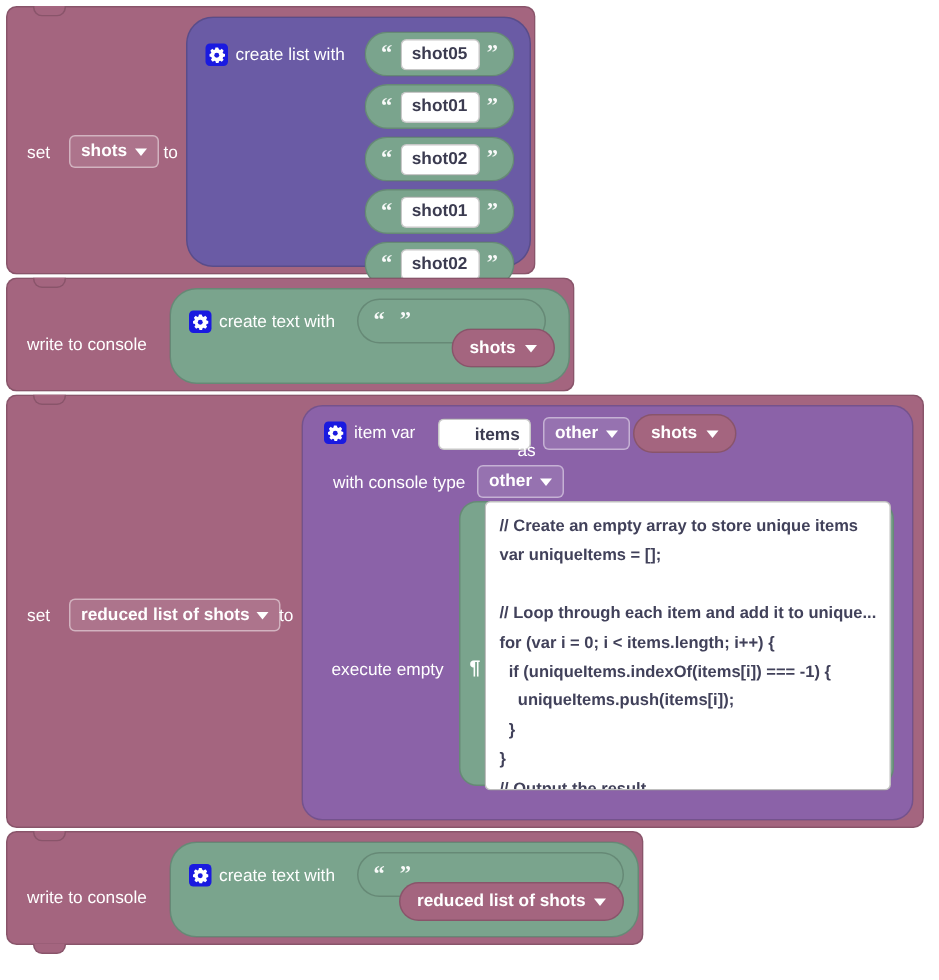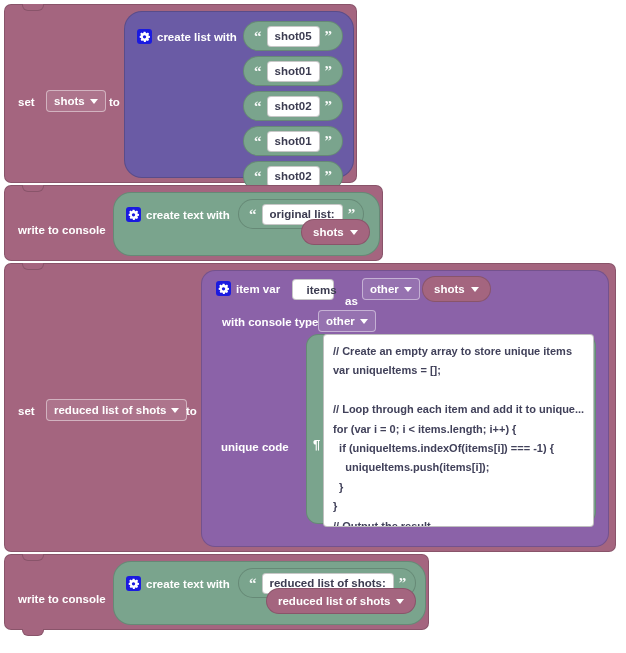--- a/index.html
+++ b/index.html
@@ -58,21 +58,21 @@
   .value-block {
     position: absolute;
     box-sizing: border-box;
     border-radius: 18px;
     border: 1px solid rgba(0,0,0,0.16);
   }
 
   .lbl {
     position: absolute;
     color: #ffffff;
-    font-weight: bold;
+    font-weight: normal;
     font-size: 11.5px;
     white-space: nowrap;
     line-height: 1;
   }
 
   
   .field-dd {
     position: absolute;
     box-sizing: border-box;
     display: flex;
@@ -264,21 +264,20 @@
         <svg width="11" height="11" viewBox="0 0 16 16" aria-hidden="true">
           <path fill="#ffffff" d="M9.3 1H6.7l-.4 1.8-1.1.5-1.6-1-1.8 1.8 1 1.6-.5 1.1L1 7.2v2.6l1.8.4.5 1.1-1 1.6 1.8 1.8 1.6-1 1.1.5.4 1.8h2.6l.4-1.8 1.1-.5 1.6 1 1.8-1.8-1-1.6.5-1.1 1.8-.4V7.2l-1.8-.4-.5-1.1 1-1.6-1.8-1.8-1.6 1-1.1-.5L9.3 1z"></path>
           <circle cx="8" cy="8.5" r="2.4" fill="#1a1ae0"></circle>
         </svg>
       </div>
 
       <span class="lbl" style="left:32px; top:17px;">create text with</span>
 
       <div class="str-pill" style="left:124px; top:6px; width:126px; background:#7aa48d;">
         <span class="quote">“</span>
-        <div class="field-text" style="width:82px;">original list:</div>
         <span class="quote">”</span>
       </div>
 
       <div class="var-pill" style="left:187px; top:26px; background:#a4657f;">
         <span>shots</span>
         <span class="caret"></span>
       </div>
     </div>
   </div>
 
@@ -298,42 +297,42 @@
 
       <div class="gear-icon" style="left:14px; top:10px;">
         <svg width="11" height="11" viewBox="0 0 16 16" aria-hidden="true">
           <path fill="#ffffff" d="M9.3 1H6.7l-.4 1.8-1.1.5-1.6-1-1.8 1.8 1 1.6-.5 1.1L1 7.2v2.6l1.8.4.5 1.1-1 1.6 1.8 1.8 1.6-1 1.1.5.4 1.8h2.6l.4-1.8 1.1-.5 1.6 1 1.8-1.8-1-1.6.5-1.1 1.8-.4V7.2l-1.8-.4-.5-1.1 1-1.6-1.8-1.8-1.6 1-1.1-.5L9.3 1z"></path>
           <circle cx="8" cy="8.5" r="2.4" fill="#1a1ae0"></circle>
         </svg>
       </div>
 
       <span class="lbl" style="left:34px; top:13px;">item var</span>
 
-      <div class="field-text" style="left:90px; top:8px; width:42px;padding-left:24px;">items</div>
+      <div class="field-text" style="left:90px; top:8px; width:62px;padding-left:24px;">items</div>
 
       <span class="lbl" style="left:143px; top:25px;">as</span>
 
       <div class="field-dd" style="left:160px; top:7px;">
         <span>other</span>
         <span class="caret"></span>
       </div>
 
       <div class="var-pill" style="left:220px; top:5px; background:#a4657f;">
         <span>shots</span>
         <span class="caret"></span>
       </div>
 
       <span class="lbl" style="left:20px; top:46px;">with console type</span>
 
       <div class="field-dd" style="left:116px; top:39px;">
         <span>other</span>
         <span class="caret"></span>
       </div>
 
-      <span class="lbl" style="left:19px; top:171px;">unique code</span>
+      <span class="lbl" style="left:19px; top:171px;">execute empty</span>
 
       <div class="value-block" style="left:104px; top:63px; width:290px; height:190px; background:#7aa48d; border-radius:12px;">
         <span class="pilcrow" style="left:6px; top:103px;">¶</span>
       </div>
 
       <div class="code-field" style="left:121px; top:63px; width:271px; height:193px;">// Create an empty array to store unique items
 var uniqueItems = [];
 
 // Loop through each item and add it to unique...
 for (var i = 0; i &lt; items.length; i++) {
@@ -358,21 +357,20 @@
         <svg width="11" height="11" viewBox="0 0 16 16" aria-hidden="true">
           <path fill="#ffffff" d="M9.3 1H6.7l-.4 1.8-1.1.5-1.6-1-1.8 1.8 1 1.6-.5 1.1L1 7.2v2.6l1.8.4.5 1.1-1 1.6 1.8 1.8 1.6-1 1.1.5.4 1.8h2.6l.4-1.8 1.1-.5 1.6 1 1.8-1.8-1-1.6.5-1.1 1.8-.4V7.2l-1.8-.4-.5-1.1 1-1.6-1.8-1.8-1.6 1-1.1-.5L9.3 1z"></path>
           <circle cx="8" cy="8.5" r="2.4" fill="#1a1ae0"></circle>
         </svg>
       </div>
 
       <span class="lbl" style="left:32px; top:17px;">create text with</span>
 
       <div class="str-pill" style="left:124px; top:6px; width:178px; background:#7aa48d;">
         <span class="quote">“</span>
-        <div class="field-text" style="width:134px;">reduced list of shots:</div>
         <span class="quote">”</span>
       </div>
 
       <div class="var-pill" style="left:152px; top:26px; background:#a4657f;">
         <span>reduced list of shots</span>
         <span class="caret"></span>
       </div>
     </div>
   </div>
 

